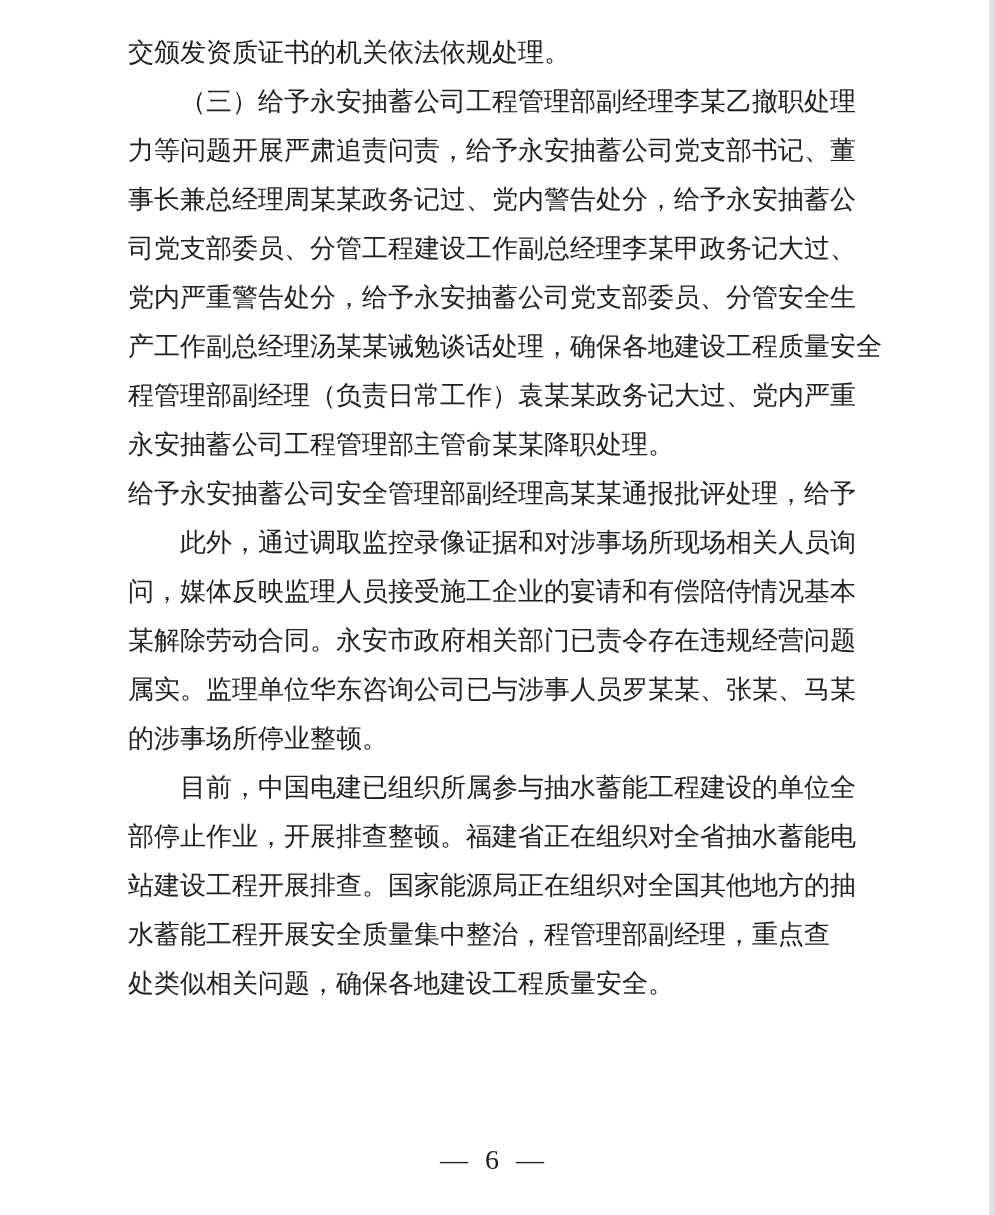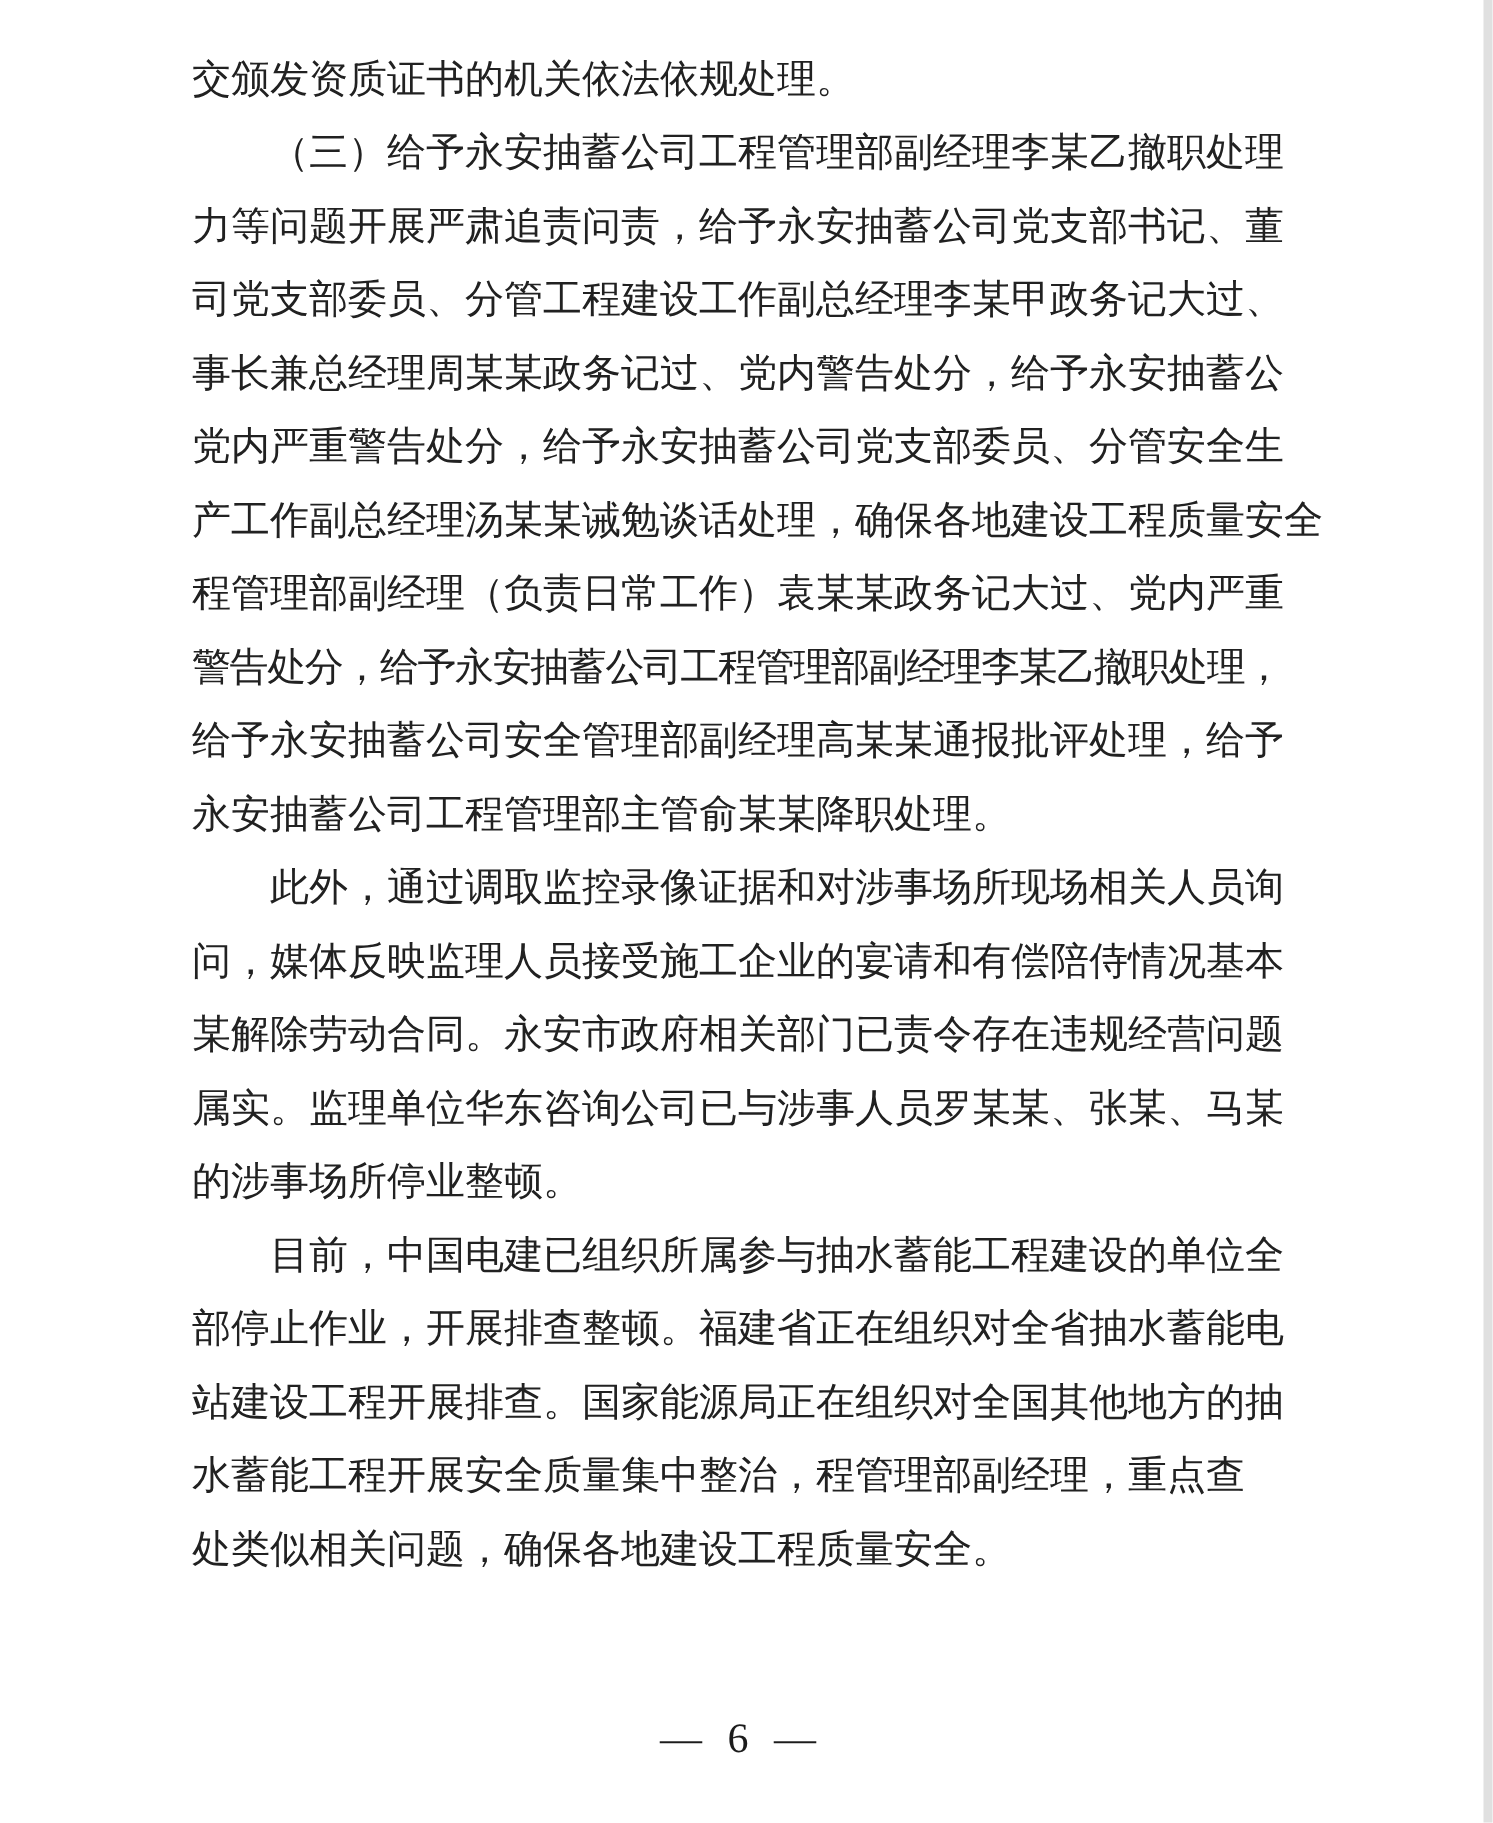--- a/index.html
+++ b/index.html
@@ -53,28 +53,27 @@
     background: #e0e0e0;
   }
 </style>
 </head>
 <body>
 
 <div class="doc-body">
     <div class="line"><span>交颁发资质证书的机关依法依规处理。</span></div>
     <div class="line justify"><span style="letter-spacing: 0px;">　　（三）给予永安抽蓄公司工程管理部副经理李某乙撤职处理</span></div>
     <div class="line justify"><span style="letter-spacing: 0px;">力等问题开展严肃追责问责，给予永安抽蓄公司党支部书记、董</span></div>
+    <div class="line justify"><span style="letter-spacing: 0px;">事长兼总经理周某某政务记过、党内警告处分，给予永安抽蓄公</span></div>
     <div class="line justify"><span style="letter-spacing: 0px;">司党支部委员、分管工程建设工作副总经理李某甲政务记大过、</span></div>
-    <div class="line justify"><span style="letter-spacing: 0px;">事长兼总经理周某某政务记过、党内警告处分，给予永安抽蓄公</span></div>
     <div class="line justify"><span style="letter-spacing: 0px;">党内严重警告处分，给予永安抽蓄公司党支部委员、分管安全生</span></div>
     <div class="line justify"><span style="letter-spacing: 0px;">产工作副总经理汤某某诫勉谈话处理，确保各地建设工程质量安全</span></div>
     <div class="line justify"><span style="letter-spacing: 0px;">程管理部副经理（负责日常工作）袁某某政务记大过、党内严重</span></div>
-    <div class="line justify"><span style="letter-spacing: -0.946px;">警告处分，给予永安抽蓄公司工程管理部副经理李某乙撤职处理，</span></div>
+    <div class="line"><span>永安抽蓄公司工程管理部主管俞某某降职处理。</span></div>
     <div class="line justify"><span style="letter-spacing: 0px;">给予永安抽蓄公司安全管理部副经理高某某通报批评处理，给予</span></div>
-    <div class="line"><span>永安抽蓄公司工程管理部主管俞某某降职处理。</span></div>
     <div class="line justify"><span style="letter-spacing: 0px;">　　此外，通过调取监控录像证据和对涉事场所现场相关人员询</span></div>
     <div class="line justify"><span style="letter-spacing: 0px;">问，媒体反映监理人员接受施工企业的宴请和有偿陪侍情况基本</span></div>
     <div class="line justify"><span style="letter-spacing: 0px;">某解除劳动合同。永安市政府相关部门已责令存在违规经营问题</span></div>
     <div class="line justify"><span style="letter-spacing: 0px;">属实。监理单位华东咨询公司已与涉事人员罗某某、张某、马某</span></div>
     <div class="line"><span>的涉事场所停业整顿。</span></div>
     <div class="line justify"><span style="letter-spacing: 0px;">　　目前，中国电建已组织所属参与抽水蓄能工程建设的单位全</span></div>
     <div class="line justify"><span style="letter-spacing: 0px;">部停止作业，开展排查整顿。福建省正在组织对全省抽水蓄能电</span></div>
     <div class="line justify"><span style="letter-spacing: 0px;">站建设工程开展排查。国家能源局正在组织对全国其他地方的抽</span></div>
     <div class="line justify"><span style="letter-spacing: 0px;">水蓄能工程开展安全质量集中整治，程管理部副经理，重点查</span></div>
     <div class="line"><span>处类似相关问题，确保各地建设工程质量安全。</span></div>

